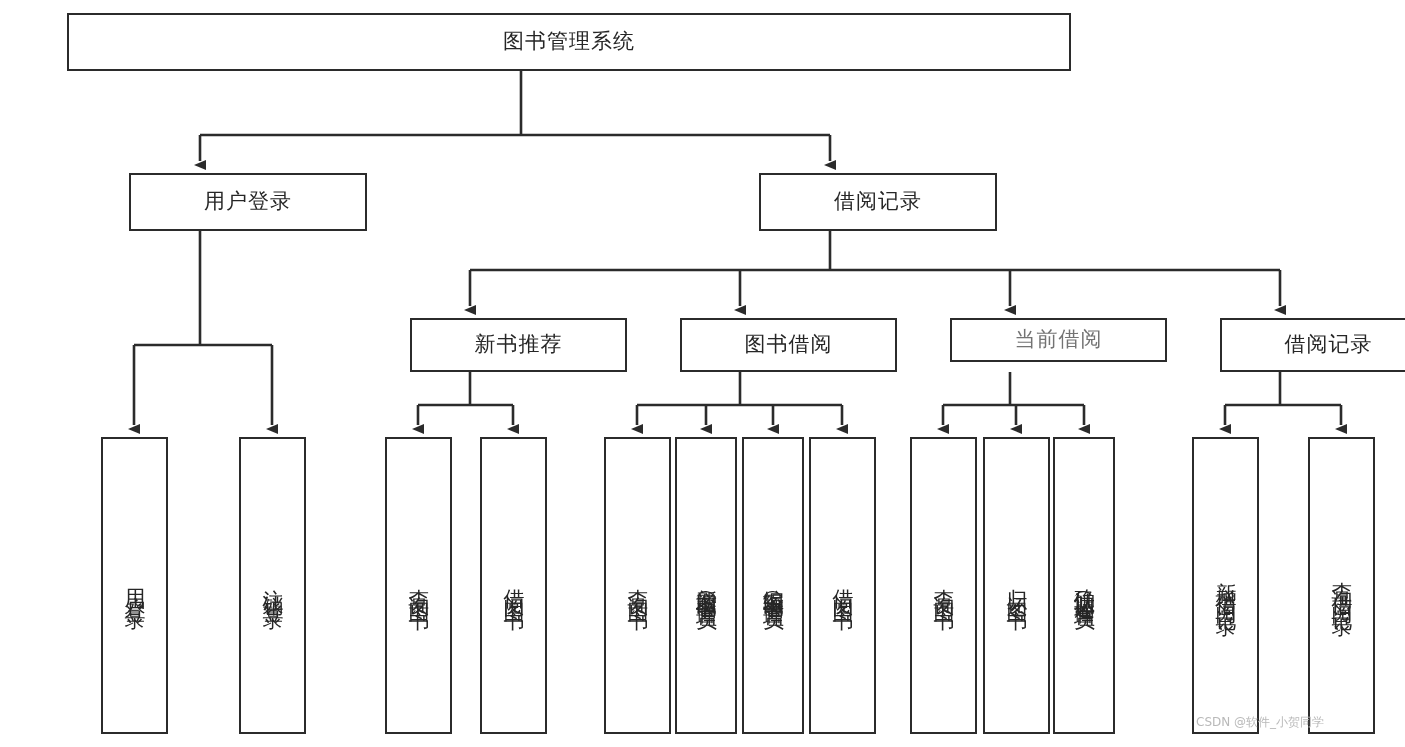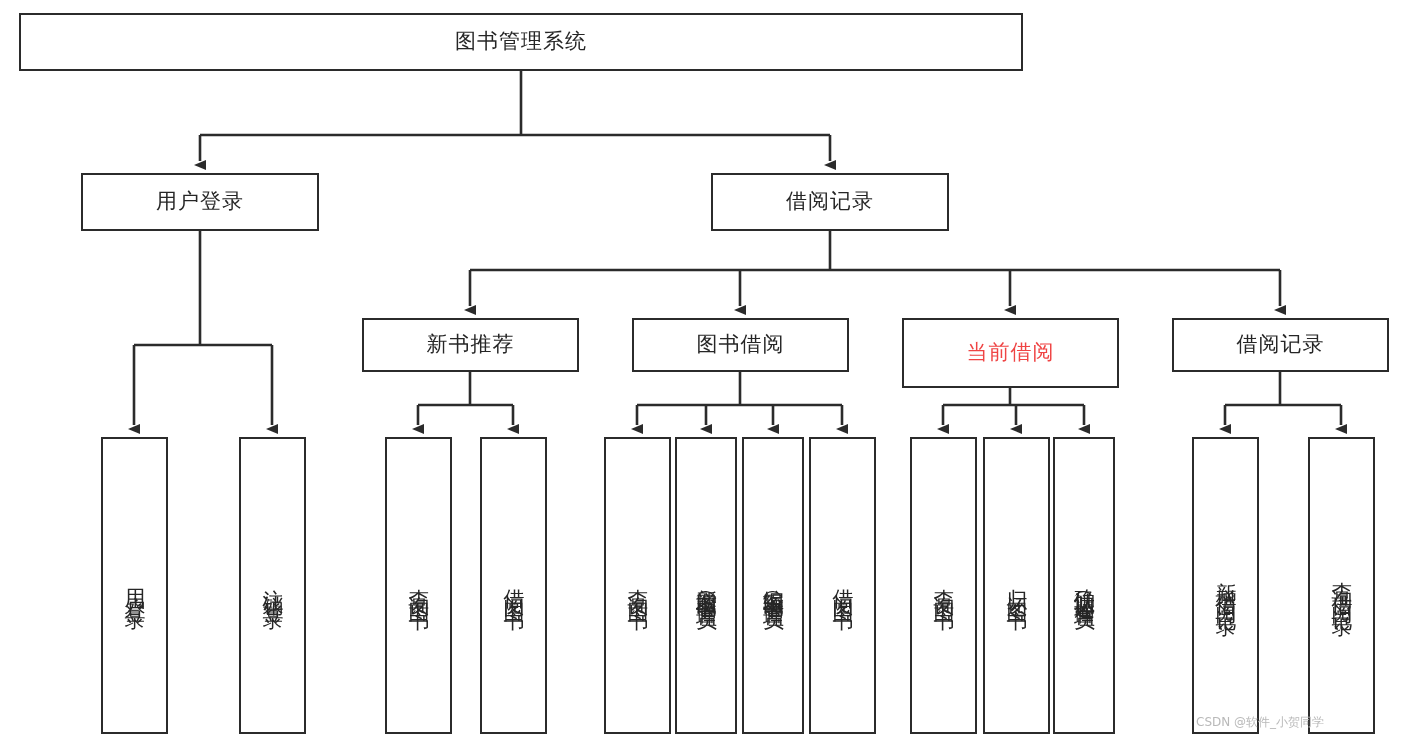--- a/index.html
+++ b/index.html
@@ -34,20 +34,21 @@
     display: flex;
     align-items: center;
     justify-content: center;
     color: #262626;
     z-index: 2;
   }
   .node.horiz {
     font-size: 21px;
     letter-spacing: 1px;
     line-height: 1.2;
+    margin-left: 48px;
   }
   .node.vert {
     font-size: 21px;
     padding: 8px 0;
   }
   .node.vert .vlabel {
     writing-mode: vertical-rl;
     text-orientation: upright;
     letter-spacing: 7px;
     line-height: 1;
@@ -132,21 +133,21 @@
   <div class="node horiz" id="node-l2-1" style="left: 711px; top: 173px; width: 238px; height: 58px; border-color: rgb(43, 43, 43); background: rgb(255, 255, 255); color: rgb(38, 38, 38);">
     <span>借阅记录</span>
   </div>
 
   <div class="node horiz" id="node-l3-0" style="left: 362px; top: 318px; width: 217px; height: 54px; border-color: rgb(43, 43, 43); background: rgb(255, 255, 255); color: rgb(38, 38, 38);">
     <span>新书推荐</span>
   </div>
   <div class="node horiz" id="node-l3-1" style="left: 632px; top: 318px; width: 217px; height: 54px; border-color: rgb(43, 43, 43); background: rgb(255, 255, 255); color: rgb(38, 38, 38);">
     <span>图书借阅</span>
   </div>
-  <div class="node horiz" id="node-l3-2" style="left: 902px; top: 318px; width: 217px; height: 70px; border-color: rgb(43, 43, 43); background: rgb(255, 255, 255); color: #ef4444;">
+  <div class="node horiz" id="node-l3-2" style="left: 902px; top: 318px; width: 217px; height: 44px; border-color: rgb(43, 43, 43); background: rgb(255, 255, 255); color: #737373;">
     <span>当前借阅</span>
   </div>
   <div class="node horiz" id="node-l3-3" style="left: 1172px; top: 318px; width: 217px; height: 54px; border-color: rgb(43, 43, 43); background: rgb(255, 255, 255); color: rgb(38, 38, 38);">
     <span>借阅记录</span>
   </div>
 
   <div class="node vert" id="node-leaf-0" style="left: 101px; top: 437px; width: 67px; height: 297px; border-color: rgb(43, 43, 43); background: rgb(255, 255, 255); color: rgb(38, 38, 38);">
     <span class="vlabel">用户登录</span>
   </div>
   <div class="node vert" id="node-leaf-1" style="left: 239px; top: 437px; width: 67px; height: 297px; border-color: rgb(43, 43, 43); background: rgb(255, 255, 255); color: rgb(38, 38, 38);">

